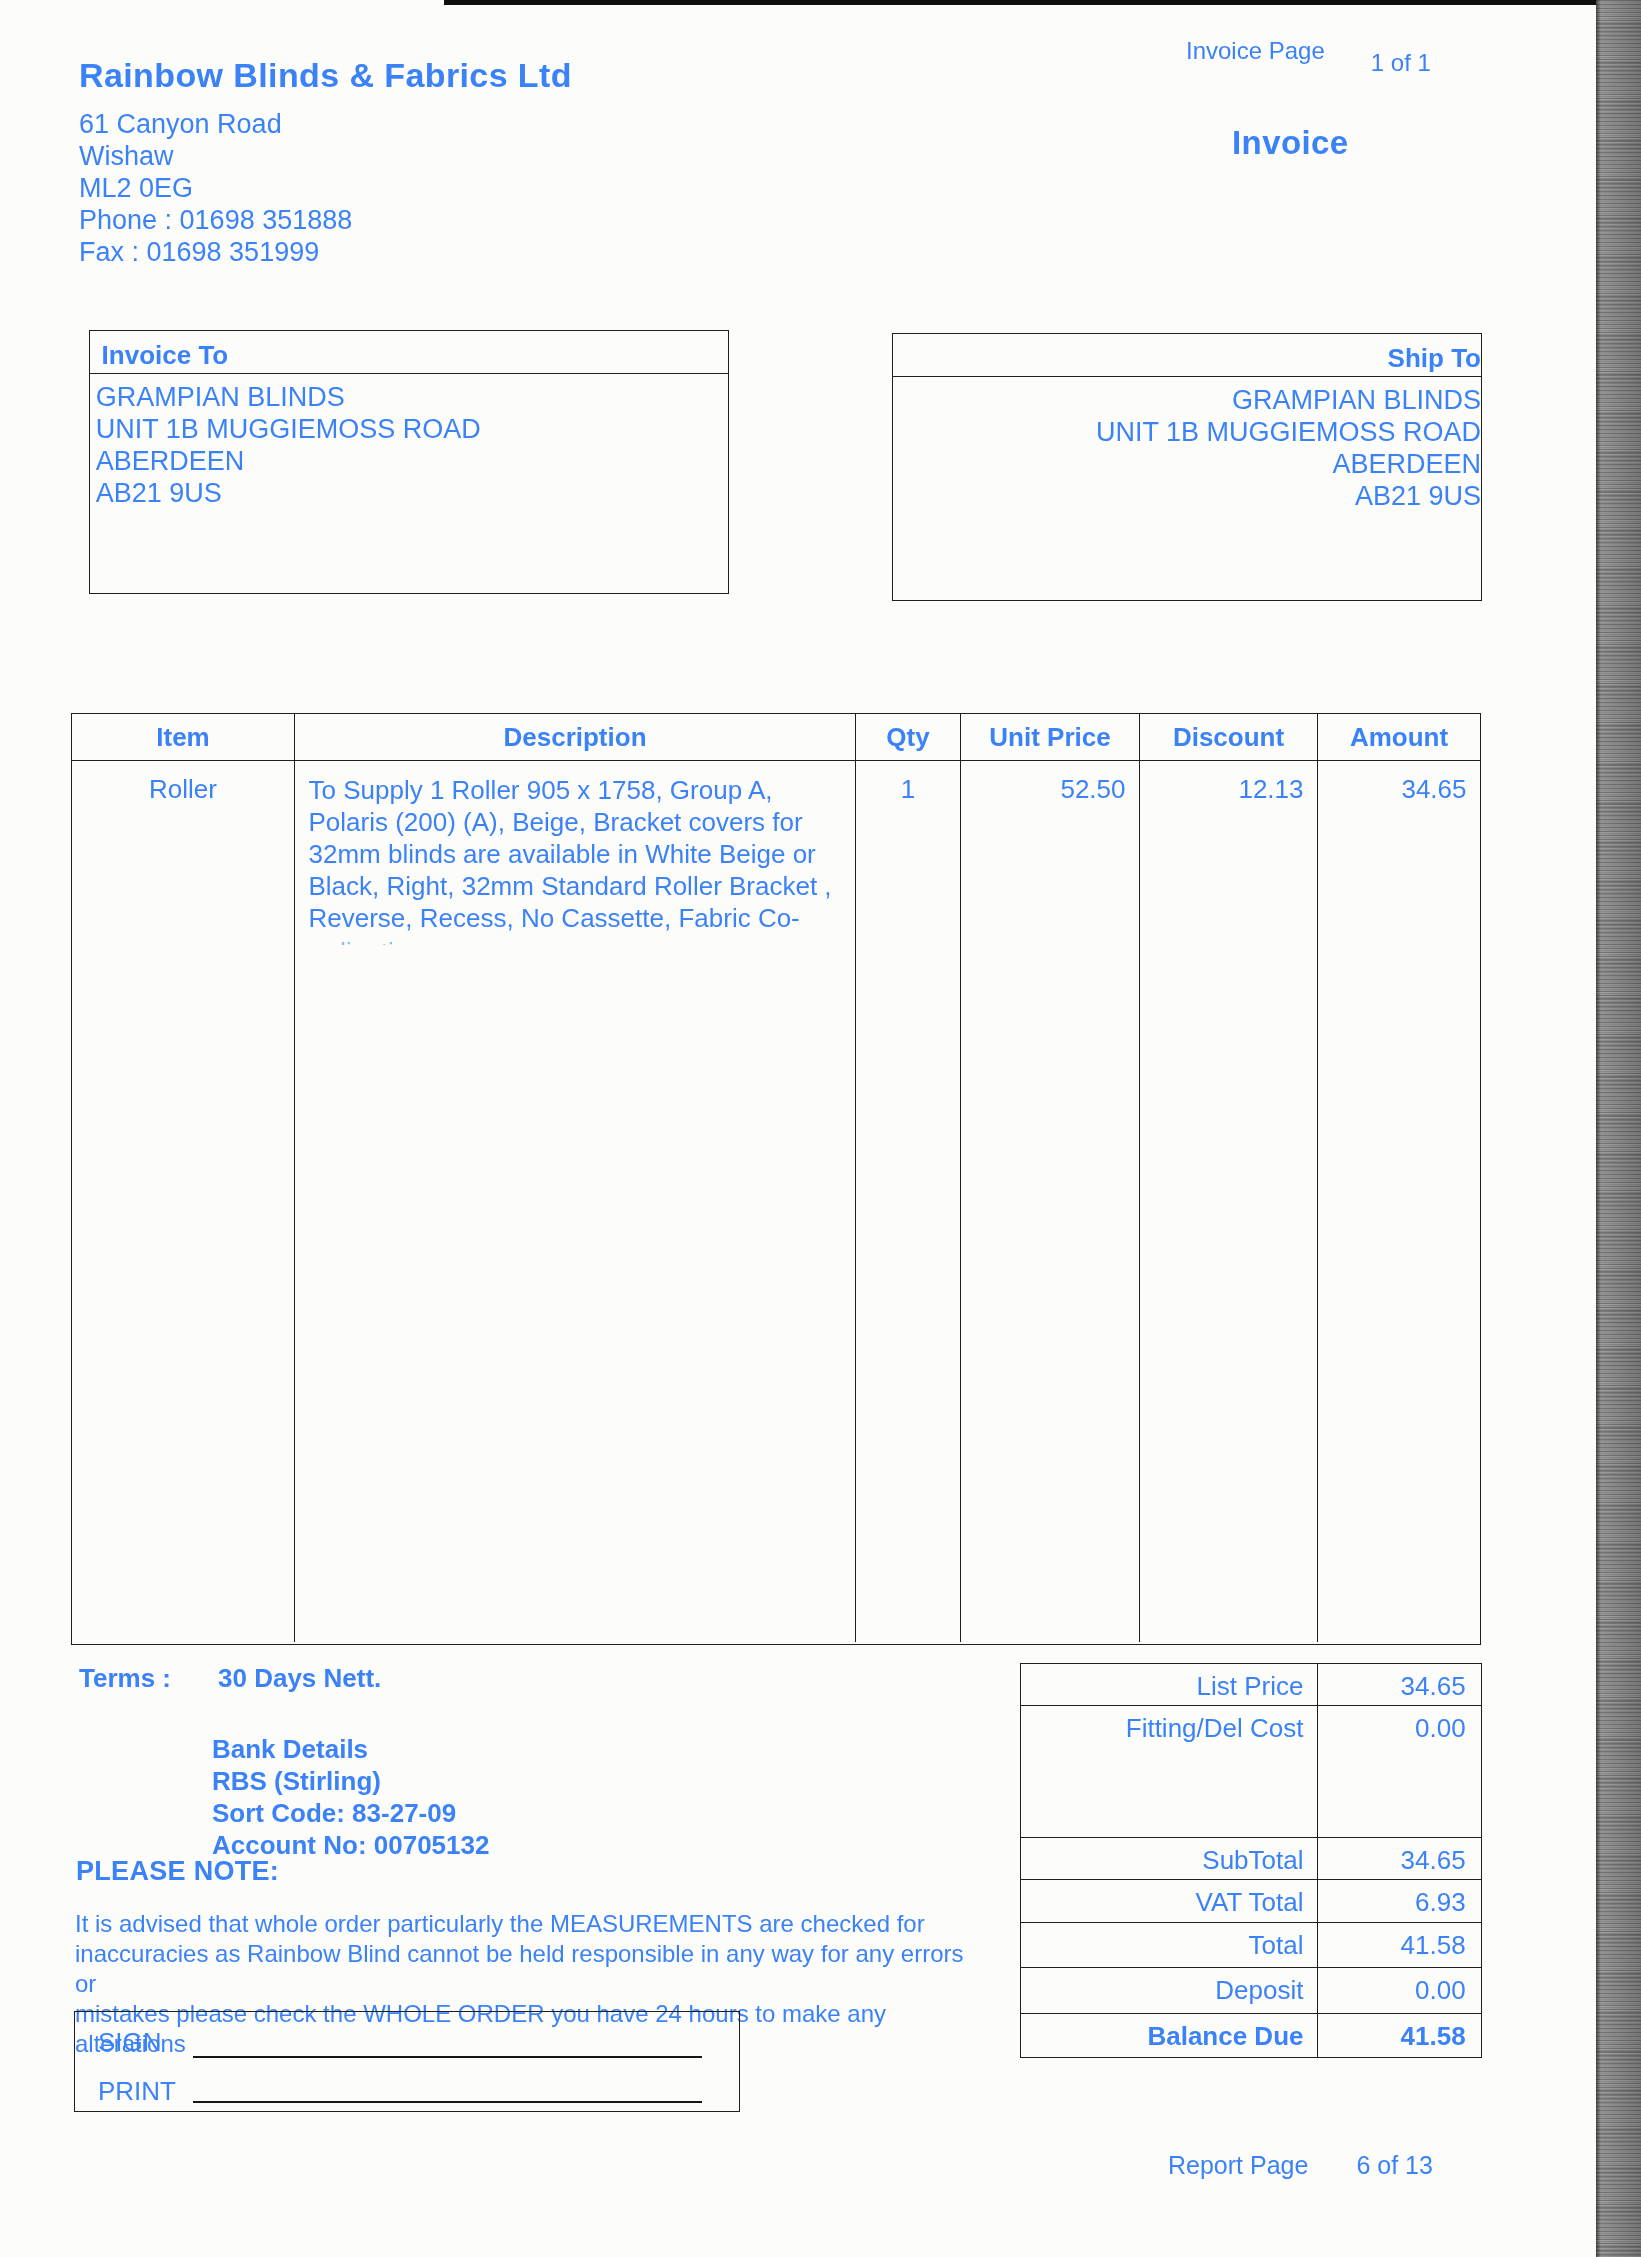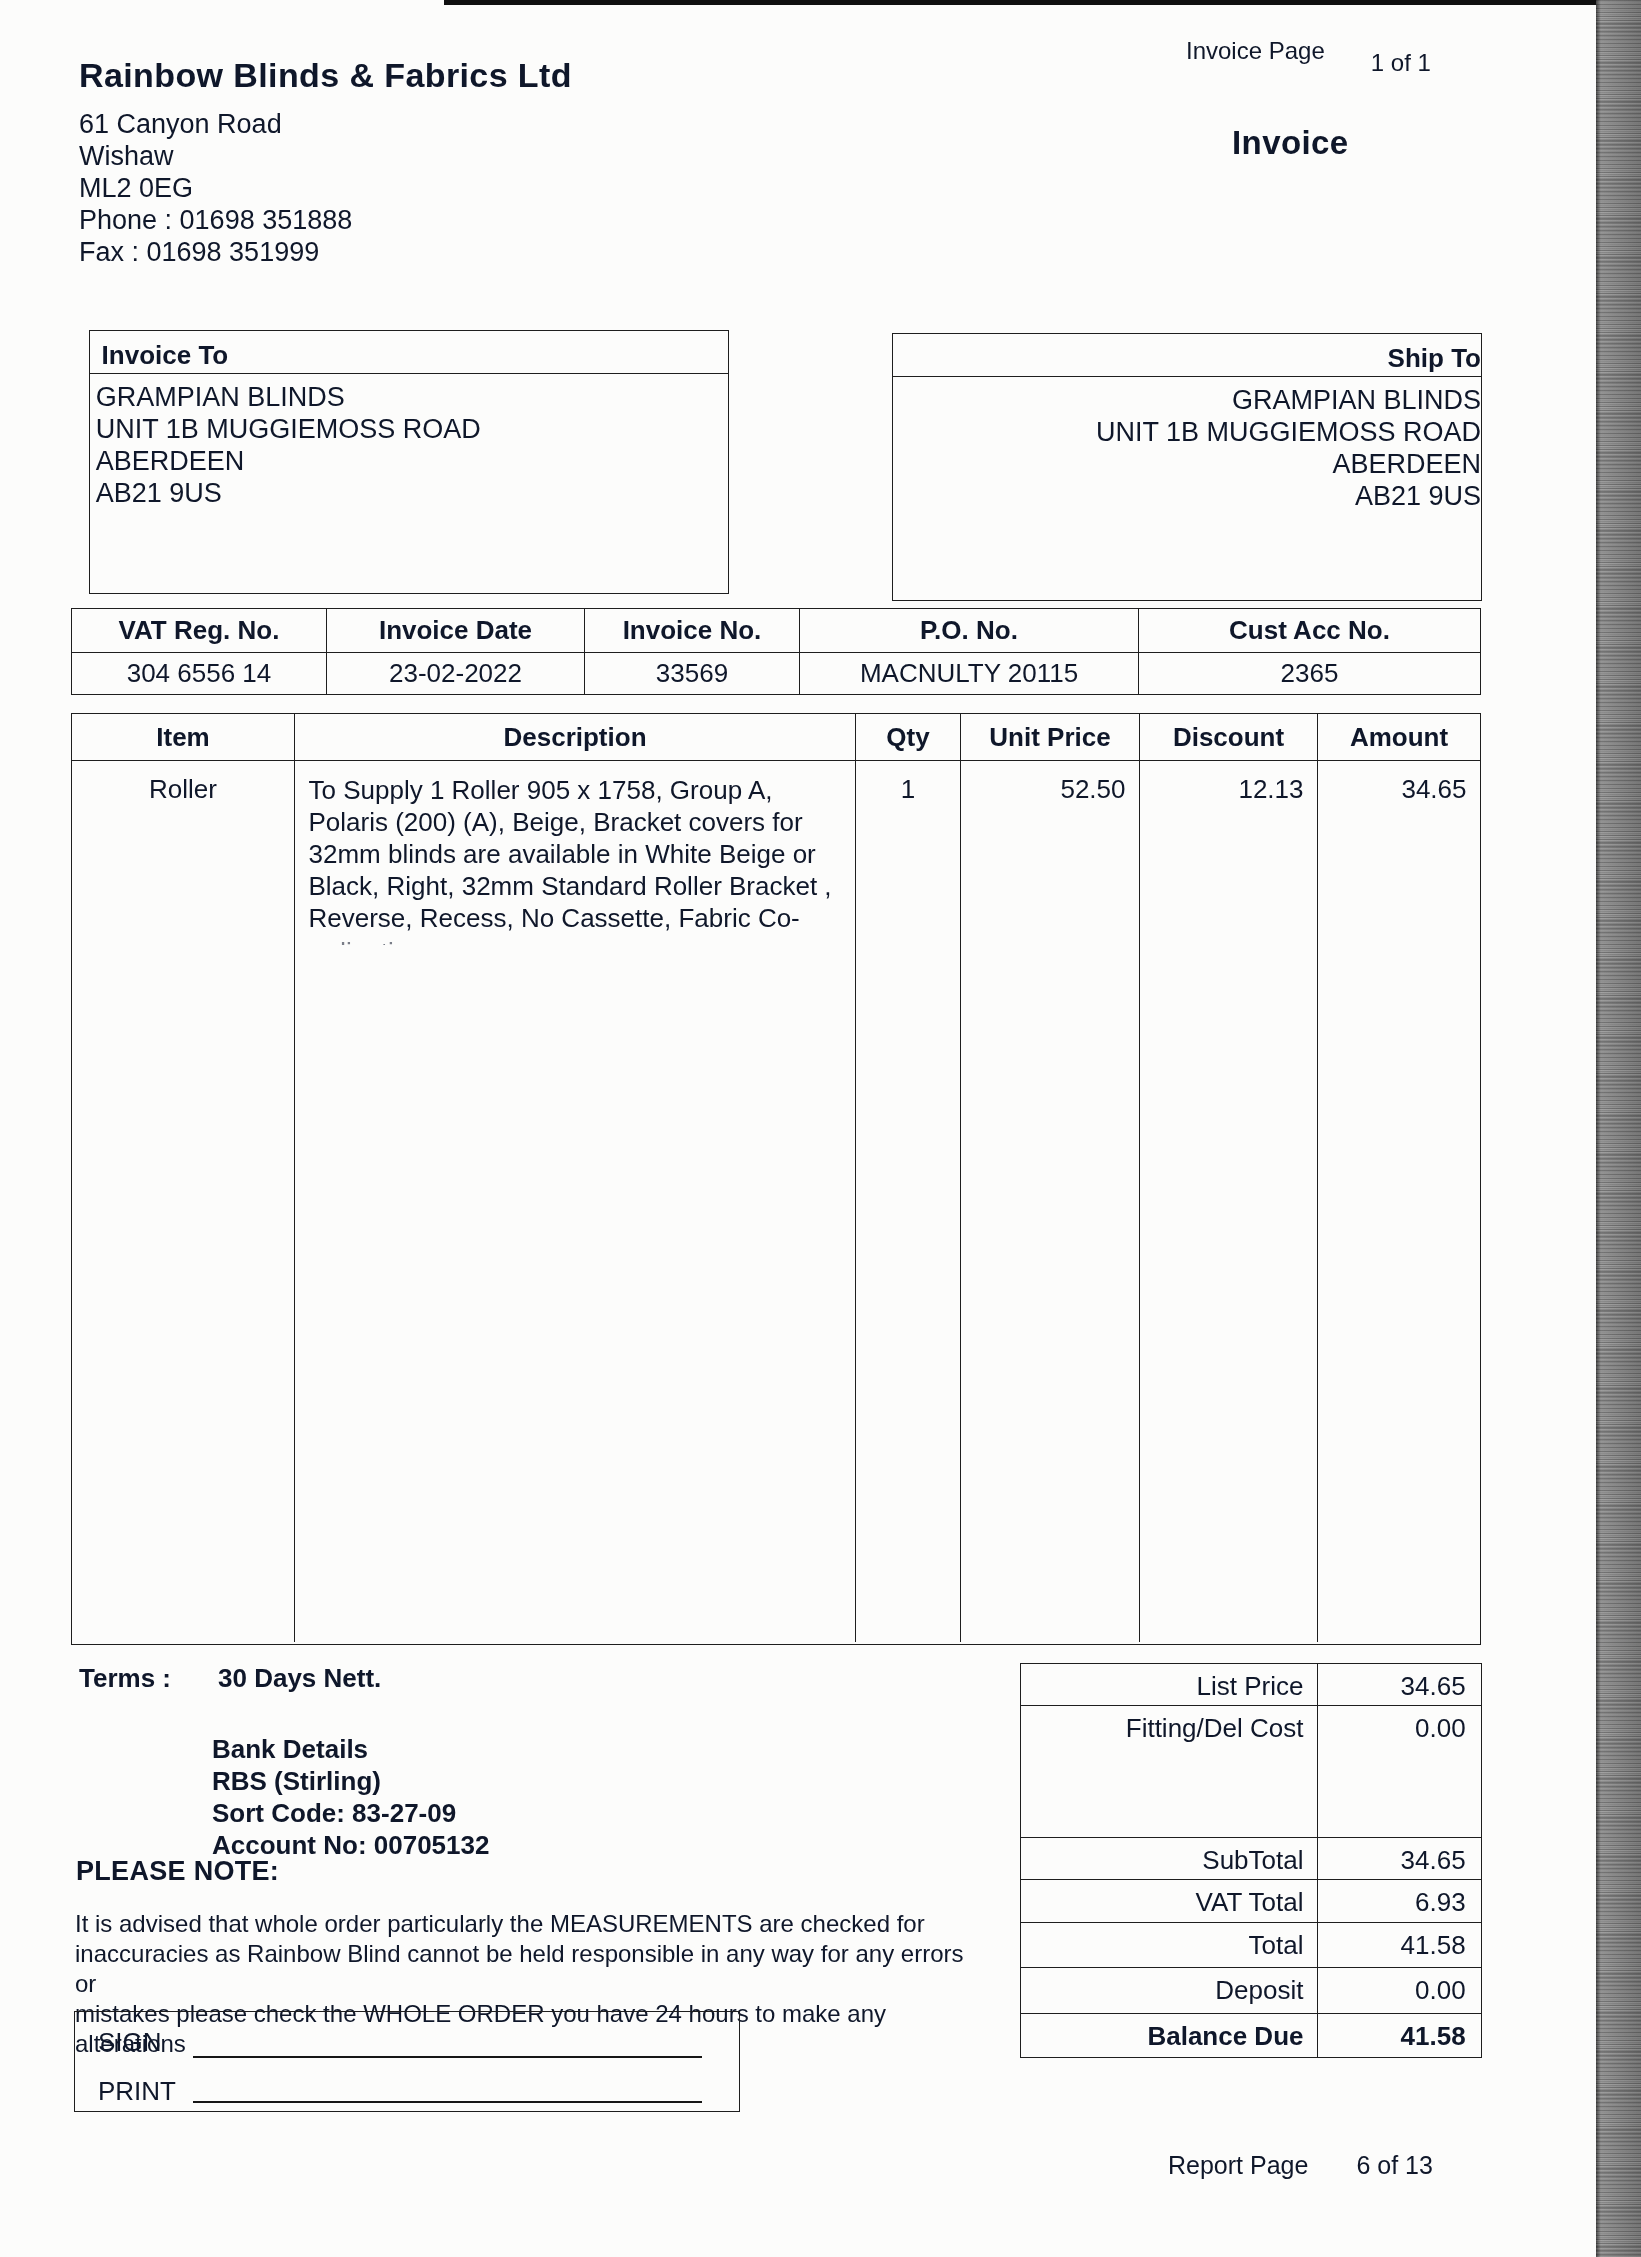--- a/index.html
+++ b/index.html
@@ -1,20 +1,20 @@
 <!DOCTYPE html>
 <html><head>
 <meta charset="utf-8">
 <style>
   html,body { margin:0; padding:0; background:#e8e8e8; }
   .page {
     position:relative; width:1641px; height:2257px;
     background:#fcfcfb; overflow:hidden;
     font-family:"Liberation Sans", sans-serif;
-    color:#0f172a;
+    color:#3b82f6;
   }
   
   .top-edge-bar { position:absolute; left:444px; top:0; width:1155px; height:4.8px; background:#101010; }
   .scan-strip {
     position:absolute; left:1596px; top:0; width:45px; height:2257px;
     background-image:
       repeating-linear-gradient(180deg, rgba(25,25,25,.30) 0px, rgba(25,25,25,.30) 1px, rgba(200,200,200,.14) 1.9px, rgba(70,70,70,.22) 2.9px, rgba(140,140,140,.10) 3.9px),
       linear-gradient(90deg, #404040 0px, #9c9c9c 4.8px, #8e8e8e 21px, #797979 45px);
   }
   
@@ -111,36 +111,20 @@
   </div>
 
   <div class="addr-box ship-to">
     <div class="addr-box-header">Ship To</div>
     <div class="addr-box-body">GRAMPIAN BLINDS
 UNIT 1B MUGGIEMOSS ROAD
 ABERDEEN
 AB21 9US</div>
   </div>
 
-  <div class="meta-table">
-    <div class="meta-row head">
-      <div class="meta-cell mc1">VAT Reg. No.</div>
-      <div class="meta-cell mc2">Invoice Date</div>
-      <div class="meta-cell mc3">Invoice No.</div>
-      <div class="meta-cell mc4">P.O. No.</div>
-      <div class="meta-cell mc5 last">Cust Acc No.</div>
-    </div>
-    <div class="meta-row vals">
-      <div class="meta-cell mc1">304 6556 14</div>
-      <div class="meta-cell mc2">23-02-2022</div>
-      <div class="meta-cell mc3">33569</div>
-      <div class="meta-cell mc4">MACNULTY 20115</div>
-      <div class="meta-cell mc5 last">2365</div>
-    </div>
-  </div>
 
   <div class="items-table">
     <div class="items-header">
       <div class="hcell w-item">Item</div>
       <div class="hcell w-desc">Description</div>
       <div class="hcell w-qty">Qty</div>
       <div class="hcell w-unit">Unit Price</div>
       <div class="hcell w-disc">Discount</div>
       <div class="hcell w-amt last">Amount</div>
     </div>

